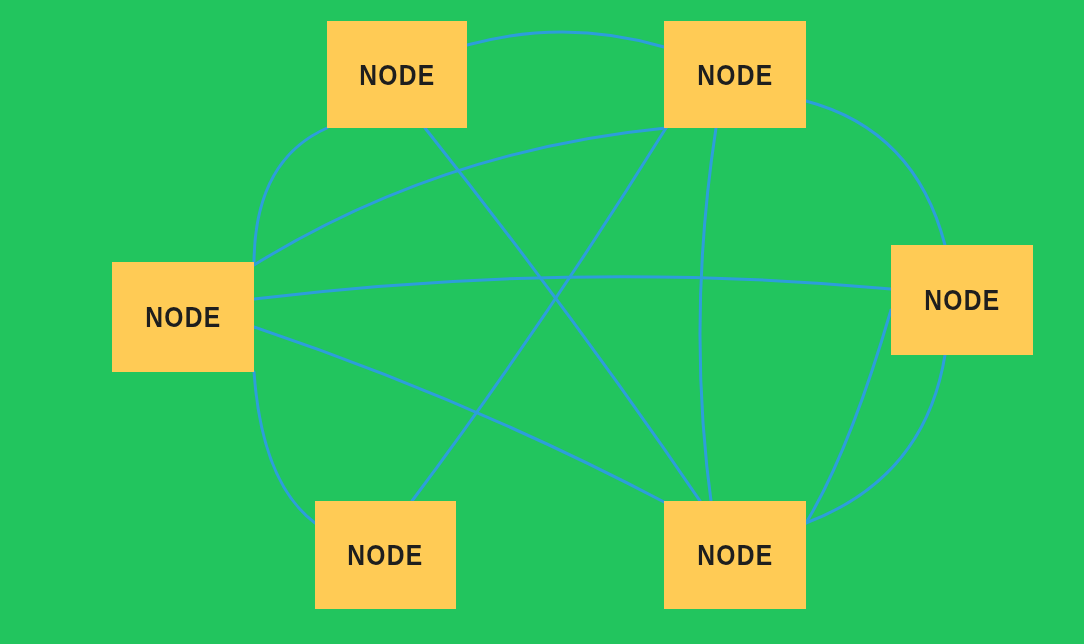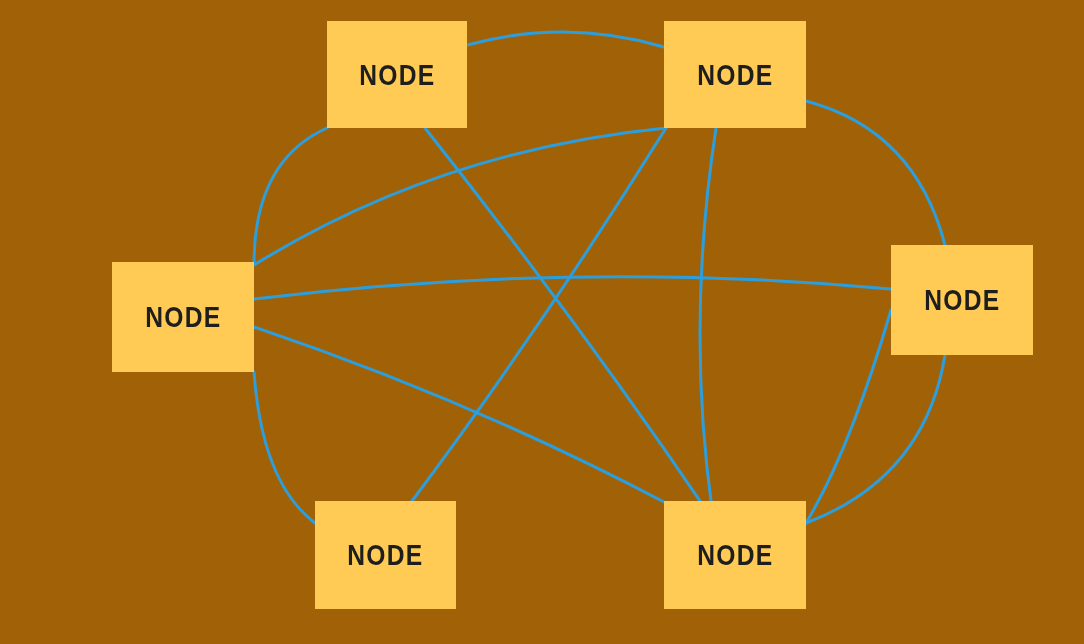--- a/index.html
+++ b/index.html
@@ -11,21 +11,21 @@
   body {
     width: 1084px;
     height: 644px;
     overflow: hidden;
     font-family: "Liberation Sans", sans-serif;
   }
   #canvas-root {
     position: relative;
     width: 1084px;
     height: 644px;
-    background: #a16207;
+    background: #22c55e;
     text-align: right;
   }
   #edge-layer {
     position: absolute;
     left: 0;
     top: 0;
     width: 1084px;
     height: 644px;
     display: block;
   }

